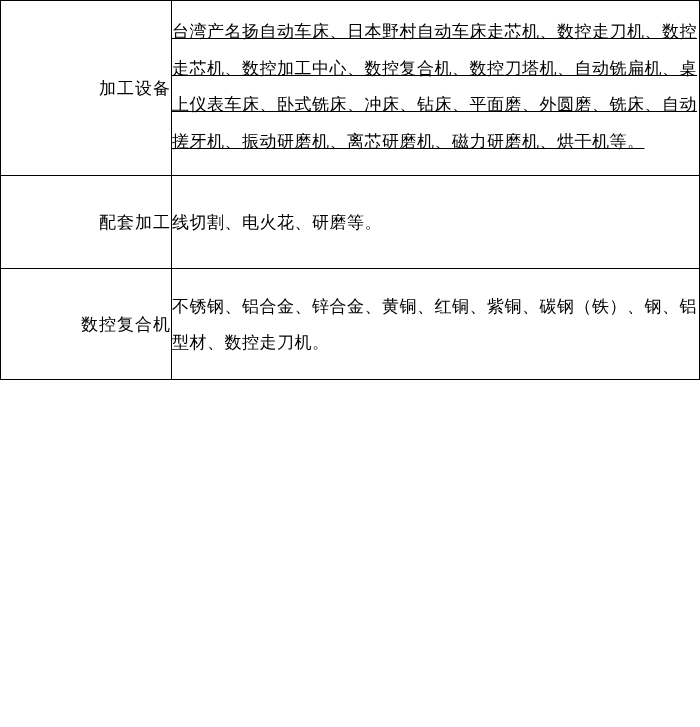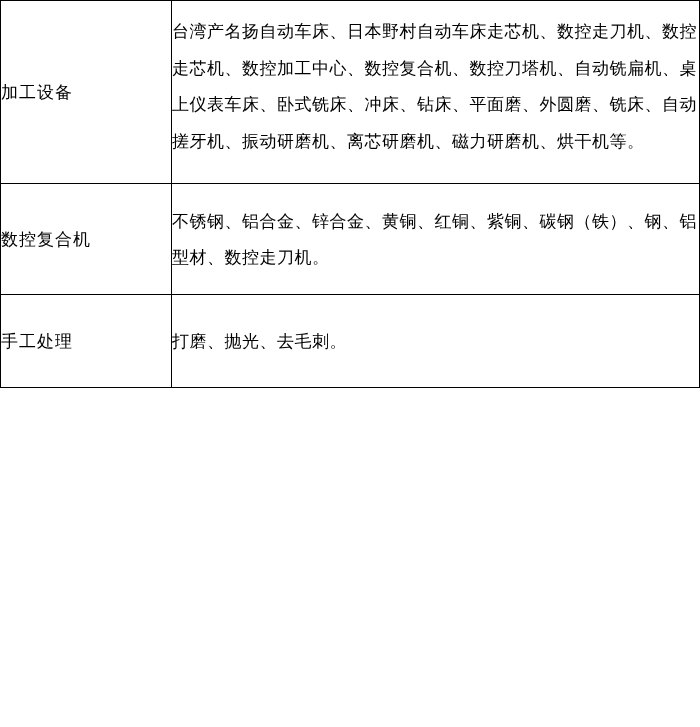--- a/index.html
+++ b/index.html
@@ -19,55 +19,55 @@
     border-collapse: collapse;
     table-layout: fixed;
   }
   .spec-table td {
     border: 1px solid #000000;
     vertical-align: middle;
     padding: 0;
   }
   .label-cell {
     width: 170px;
-    text-align: left;
+    text-align: right;
     font-size: 17px;
     letter-spacing: 1px;
     padding: 8px 6px;
   }
   .value-cell {
     text-align: left;
     font-size: 17px;
     line-height: 2.15;
     padding: 10px 14px 10px 16px;
     letter-spacing: 0.5px;
   }
-  .row-equipment .value-cell { padding-top: 12px; padding-bottom: 24px; }
+  .row-equipment .value-cell { padding-top: 12px; padding-bottom: 16px; text-decoration: underline; }
   .row-support .value-cell,
   .row-manual .value-cell { line-height: 1.8; }
   .row-support .label-cell,
   .row-manual .label-cell,
   .row-surface .label-cell,
   .row-material .label-cell { font-size: 17px; }
   .row-support td { height: 92px; }
   .row-manual td { height: 92px; }
   .row-material td { height: 110px; }
   .row-surface td { height: 108px; }
 </style>
 </head>
 <body>
 
 <table class="spec-table">
   <tbody>
     <tr class="row-equipment">
       <td class="label-cell">加工设备</td>
       <td class="value-cell">台湾产名扬自动车床、日本野村自动车床走芯机、数控走刀机、数控走芯机、数控加工中心、数控复合机、数控刀塔机、自动铣扁机、桌上仪表车床、卧式铣床、冲床、钻床、平面磨、外圆磨、铣床、自动搓牙机、振动研磨机、离芯研磨机、磁力研磨机、烘干机等。</td>
     </tr>
+    <tr class="row-support">
+      <td class="label-cell">配套加工</td>
+      <td class="value-cell">线切割、电火花、研磨等。</td>
+    </tr>
     <tr class="row-material">
       <td class="label-cell">数控复合机</td>
       <td class="value-cell">不锈钢、铝合金、锌合金、黄铜、红铜、紫铜、碳钢（铁）、钢、铝型材、数控走刀机。</td>
-    </tr>
-    <tr class="row-manual">
-      <td class="label-cell">手工处理</td>
-      <td class="value-cell">打磨、抛光、去毛刺。</td>
     </tr>
   </tbody>
 </table>
 
 </body></html>

